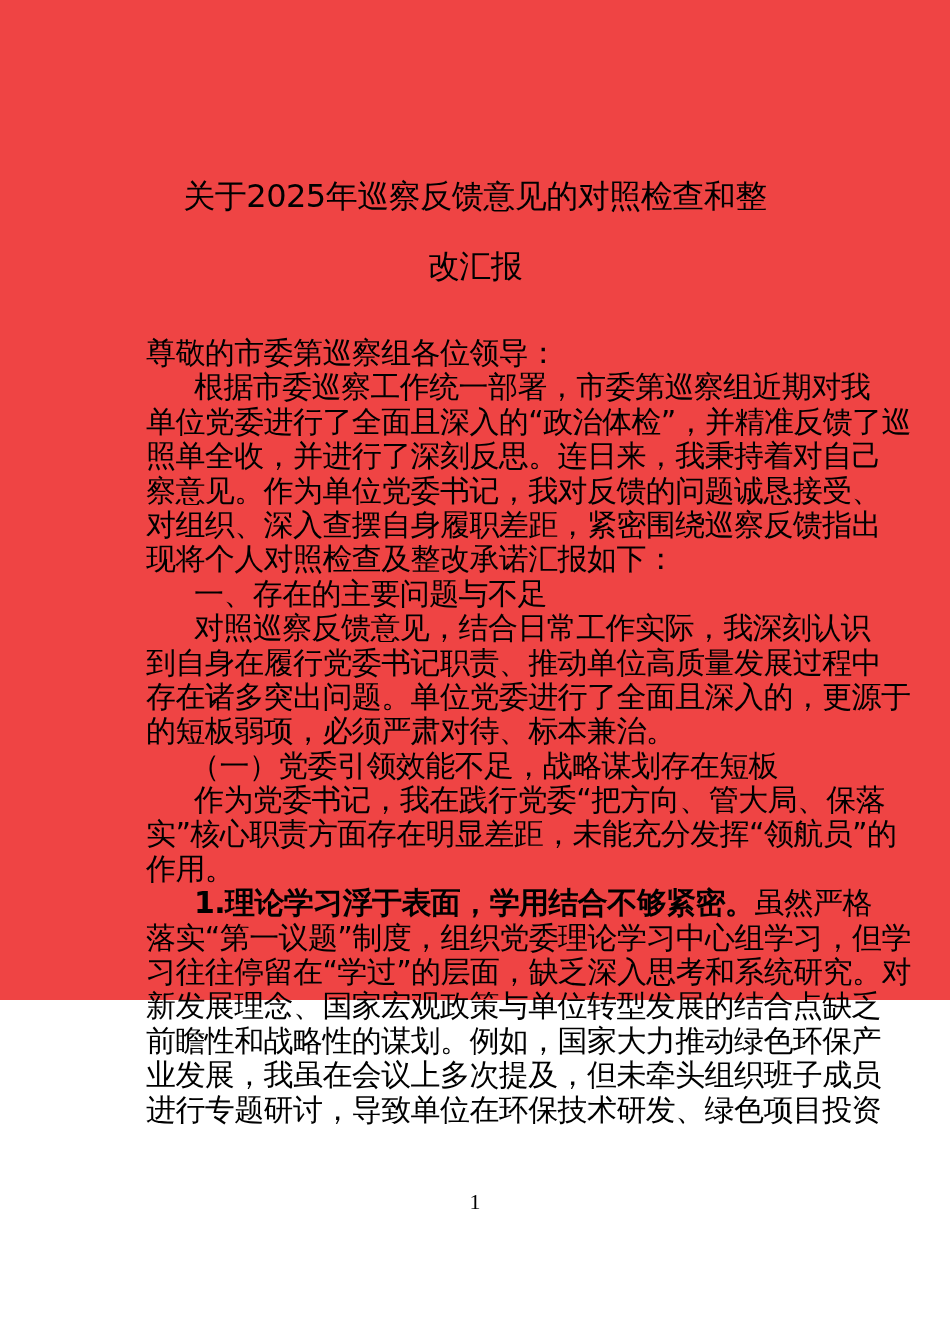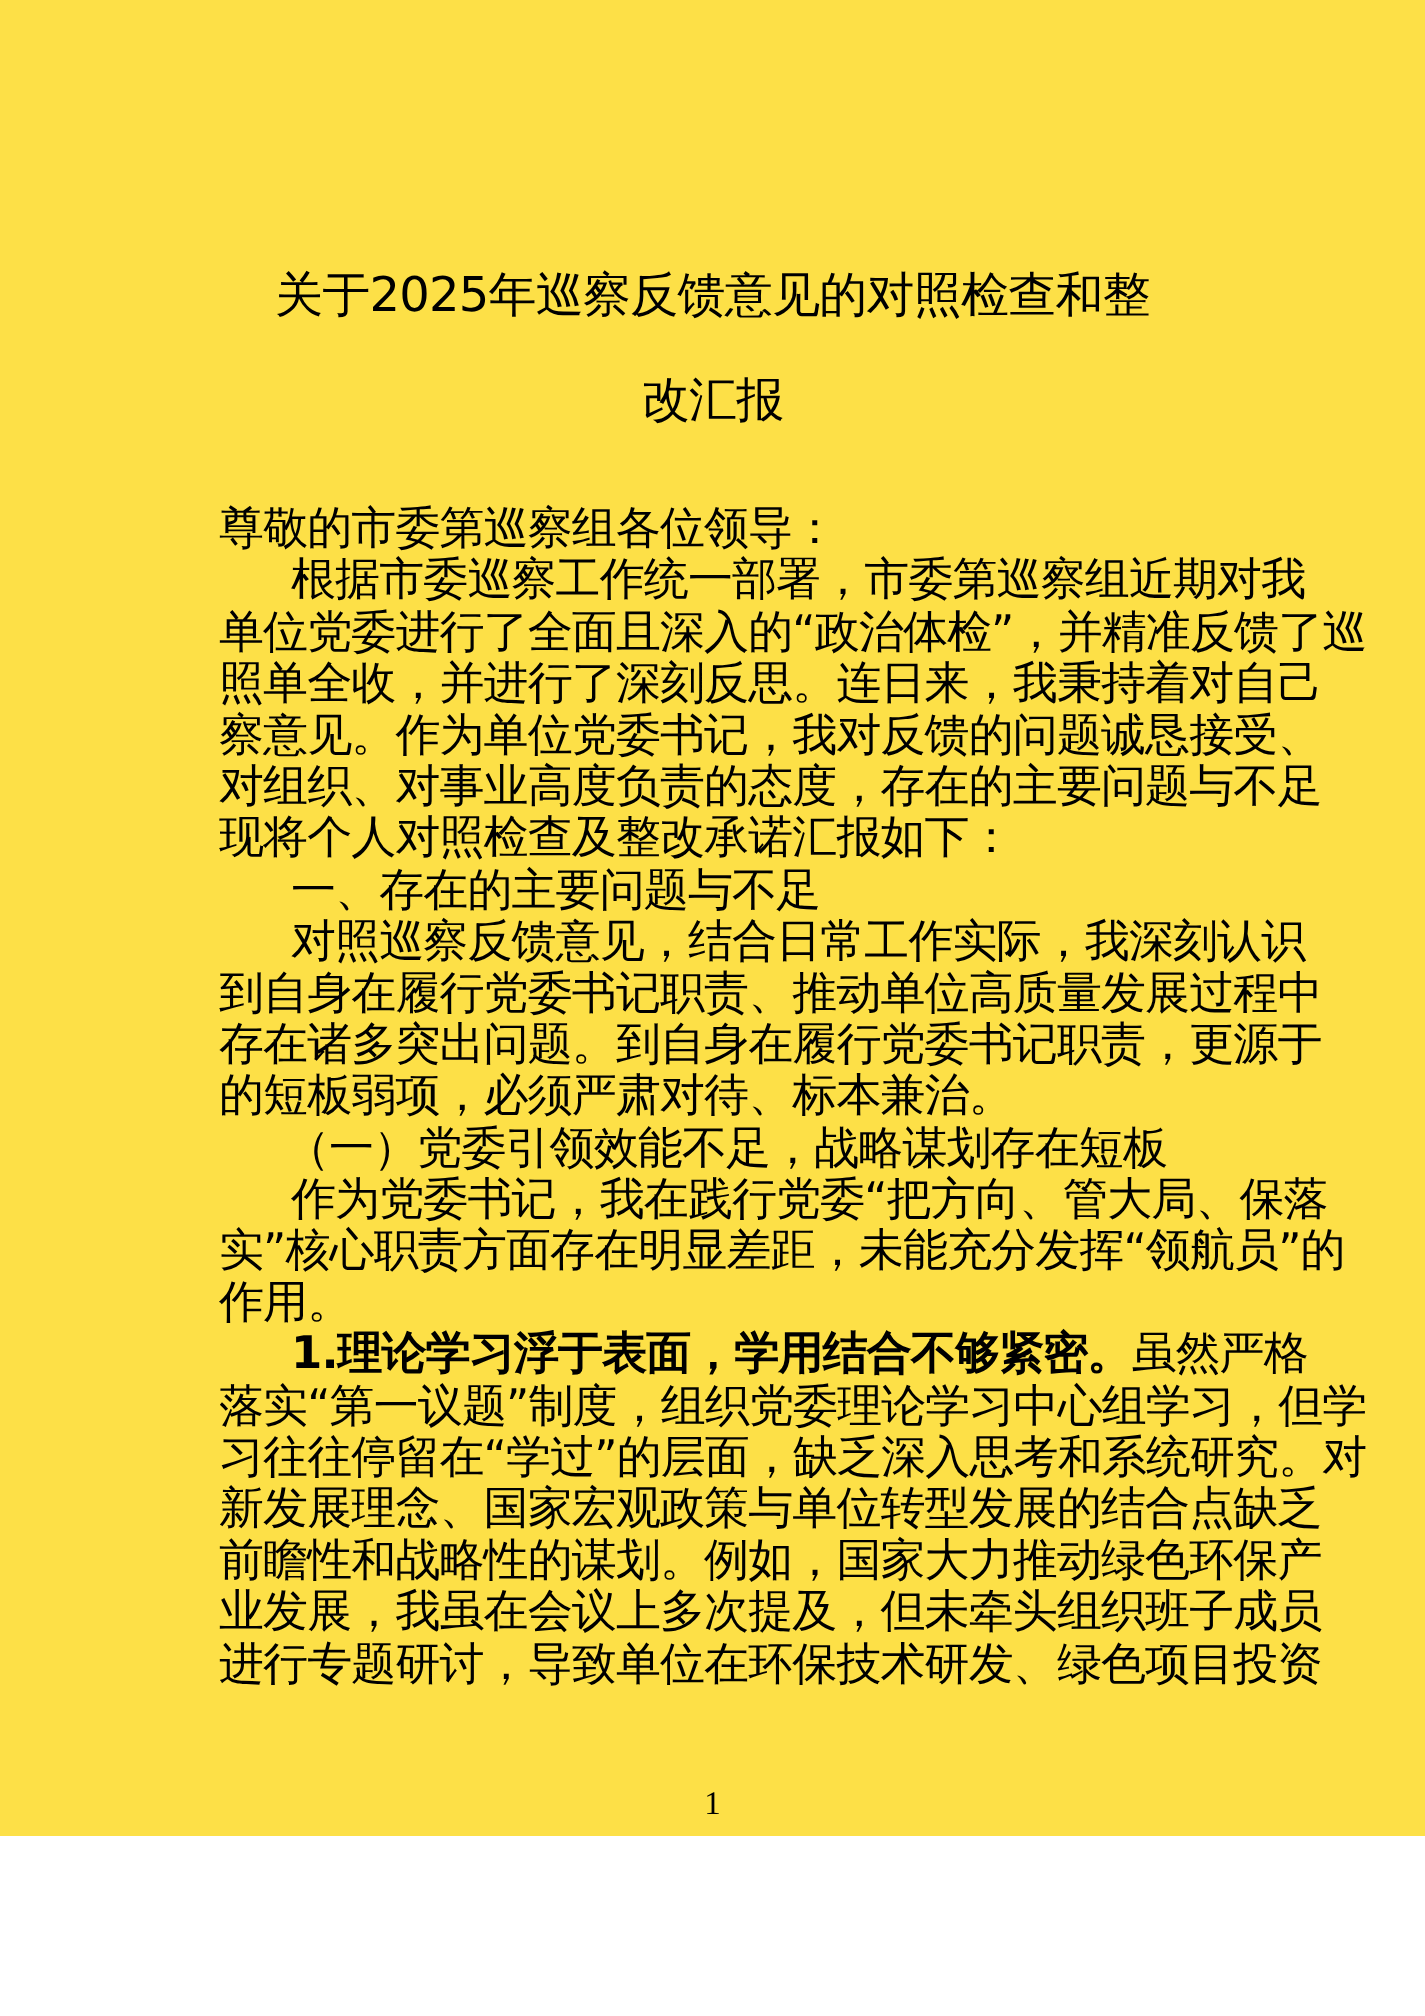--- a/index.html
+++ b/index.html
@@ -13,22 +13,22 @@
       position: relative;
       overflow: hidden;
       font-family: "DejaVu Sans", "Liberation Sans", sans-serif;
       color: #000000;
     }
     .page {
       position: absolute;
       left: 0;
       top: 0;
       width: 950px;
-      height: 1224px;
-      background: #fde047;
+      height: 1000px;
+      background: #ef4444;
     }
     .title {
       position: absolute;
       left: 140px;
       width: 670px;
       text-align: center;
       font-size: 32px;
       line-height: 40px;
       white-space: nowrap;
       letter-spacing: -0.5px;
@@ -70,28 +70,28 @@
   <div class="title title-l1">关于2025年巡察反馈意见的对照检查和整</div>
   <div class="title title-l2">改汇报</div>
 
   <div class="body-text">
     <div class="line">尊敬的市委第巡察组各位领导：</div>
 
     <div class="line indent">根据市委巡察工作统一部署，市委第巡察组近期对我</div>
     <div class="line">单位党委进行了全面且深入的“政治体检”，并精准反馈了巡</div>
     <div class="line">照单全收，并进行了深刻反思。连日来，我秉持着对自己</div>
     <div class="line">察意见。作为单位党委书记，我对反馈的问题诚恳接受、</div>
-    <div class="line">对组织、对事业高度负责的态度，存在的主要问题与不足</div>
+    <div class="line">对组织、深入查摆自身履职差距，紧密围绕巡察反馈指出</div>
     <div class="line">现将个人对照检查及整改承诺汇报如下：</div>
 
     <div class="line indent">一、存在的主要问题与不足</div>
 
     <div class="line indent">对照巡察反馈意见，结合日常工作实际，我深刻认识</div>
     <div class="line">到自身在履行党委书记职责、推动单位高质量发展过程中</div>
-    <div class="line">存在诸多突出问题。到自身在履行党委书记职责，更源于</div>
+    <div class="line">存在诸多突出问题。单位党委进行了全面且深入的，更源于</div>
     <div class="line">的短板弱项，必须严肃对待、标本兼治。</div>
 
     <div class="line indent-paren">（一）党委引领效能不足，战略谋划存在短板</div>
 
     <div class="line indent">作为党委书记，我在践行党委“把方向、管大局、保落</div>
     <div class="line">实”核心职责方面存在明显差距，未能充分发挥“领航员”的</div>
     <div class="line">作用。</div>
 
     <div class="line indent">
       <span class="bold">1.理论学习浮于表面，学用结合不够紧密。</span><span>虽然严格</span>

